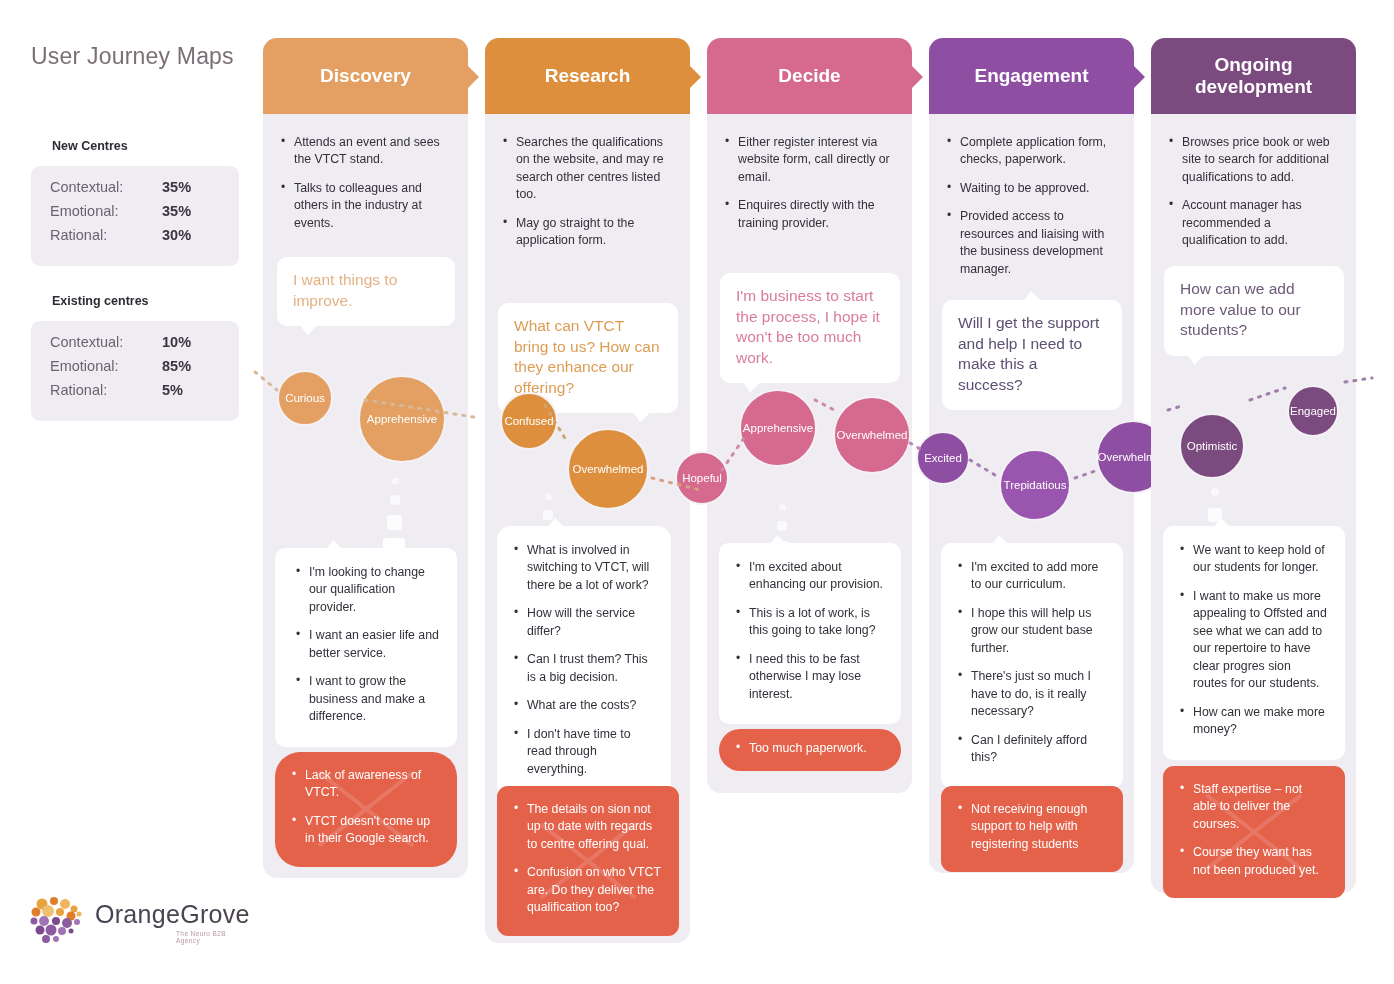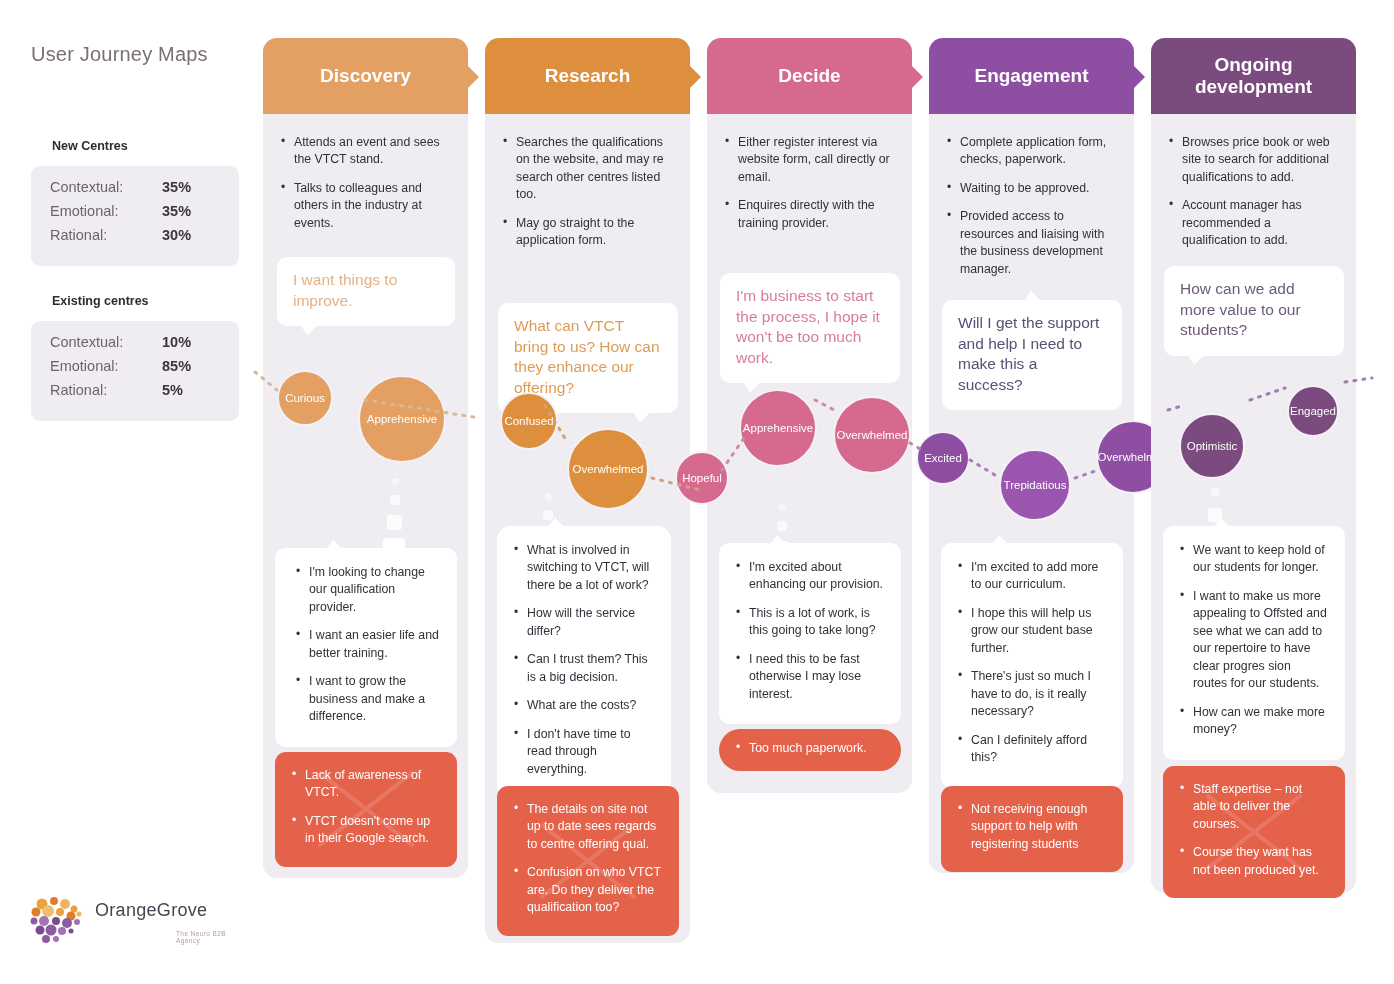--- a/index.html
+++ b/index.html
@@ -8,21 +8,21 @@
     background: #ffffff;
     font-family: "Liberation Sans", sans-serif;
     position: relative;
     overflow: hidden;
   }
   .canvas { position: absolute; inset: 0; }
 
   
   .side-title {
     position: absolute; left: 31px; top: 43px;
-    font-size: 20px; color: #7a6f77; letter-spacing: .2px;
+    font-size: 23px; color: #7a6f77; letter-spacing: .2px;
   }
   .side-head {
     position: absolute; left: 31px;
     font-size: 12.5px; font-weight: bold; color: #2f2b33; padding-left: 21px;
   }
   .side-head.new { top: 139px; }
   .side-head.exist { top: 294px; }
   .stat-box {
     position: absolute; left: 31px; width: 208px;
     background: #efecf2; border-radius: 9px;
@@ -31,21 +31,21 @@
   .stat-box.new { top: 166px; }
   .stat-box.exist { top: 321px; }
   .stat-row { display: flex; justify-content: flex-start; align-items: baseline; height: 24px; }
   .stat-label { font-size: 14.5px; color: #6b6470; width: 112px; }
   .stat-value { font-size: 14.5px; font-weight: bold; color: #3b3540; }
 
   
   .logo { position: absolute; left: 28px; top: 895px; width: 205px; height: 52px; }
   .logo-text {
     position: absolute; left: 67px; top: 5px;
-    font-size: 18px; color: #4a4450; letter-spacing: .3px;
+    font-size: 25px; color: #4a4450; letter-spacing: .3px;
   }
   .logo-sub {
     position: absolute; left: 148px; top: 35px;
     font-size: 6.5px; color: #b9989f; letter-spacing: .4px;
   }
 
   
   .col { position: absolute; top: 38px; }
   .col-panel {
     position: absolute; left: 0; top: 0; width: 100%;
@@ -243,26 +243,26 @@
     <div class="emo" style="left:14px; top:332px; width:56px; height:56px; background:#e3a062;">
       <span>Curious</span>
     </div>
     <div class="emo" style="left:95px; top:337px; width:88px; height:88px; background:#e3a062;">
       <span>Apprehensive</span>
     </div>
 
     <div class="card" style="left:12px; top:510px; width:182px;padding-left:21px;">
       <ul class="bullets">
         <li>I'm looking to change our qualification provider.</li>
-        <li>I want an easier life and better training.</li>
+        <li>I want an easier life and better service.</li>
         <li>I want to grow the business and make a difference.</li>
       </ul>
     </div>
 
-    <div class="pain" style="left:12px; top:714px; width:182px;">
+    <div class="pain" style="left:12px; top:714px; width:182px;border-radius:25px;">
       <div class="xmark">
           <span></span>
           <span></span>
         </div>
       <ul class="bullets">
         <li>Lack of awareness of VTCT.</li>
         <li>VTCT doesn't come up in their Google search.</li>
       </ul>
     </div>
   </div>
@@ -308,21 +308,21 @@
         <li>I don't have time to read through everything.</li>
       </ul>
     </div>
 
     <div class="pain" style="left:12px; top:748px; width:182px;">
       <div class="xmark">
           <span></span>
           <span></span>
         </div>
       <ul class="bullets">
-        <li>The details on site not up to date sees regards to centre offering qual.</li>
+        <li>The details on sion not up to date with regards to centre offering qual.</li>
         <li>Confusion on who VTCT are. Do they deliver the qualification too?</li>
       </ul>
     </div>
   </div>
 
   <div class="col" style="left:707px; width:205px; height:755px;">
     <div class="col-panel" style="height:755px;"></div>
     <div class="col-header" style="background:#d66a8e;">
       <span>Decide</span>
       <span class="col-notch" style="border-left:11px solid #d66a8e;"></span>

